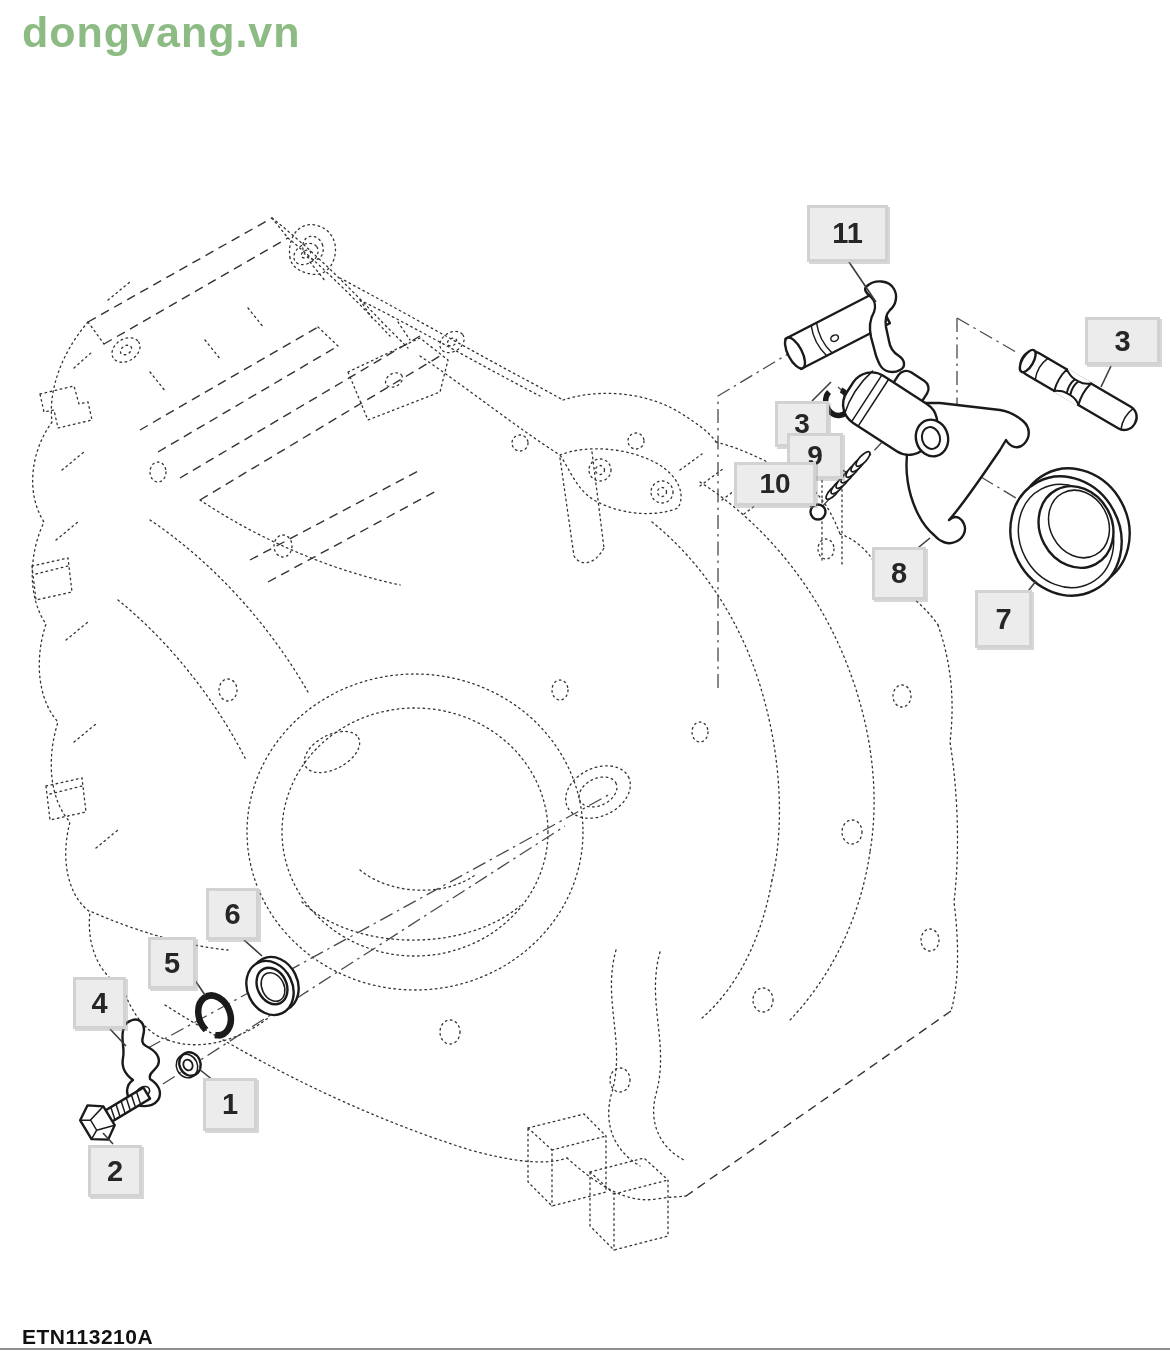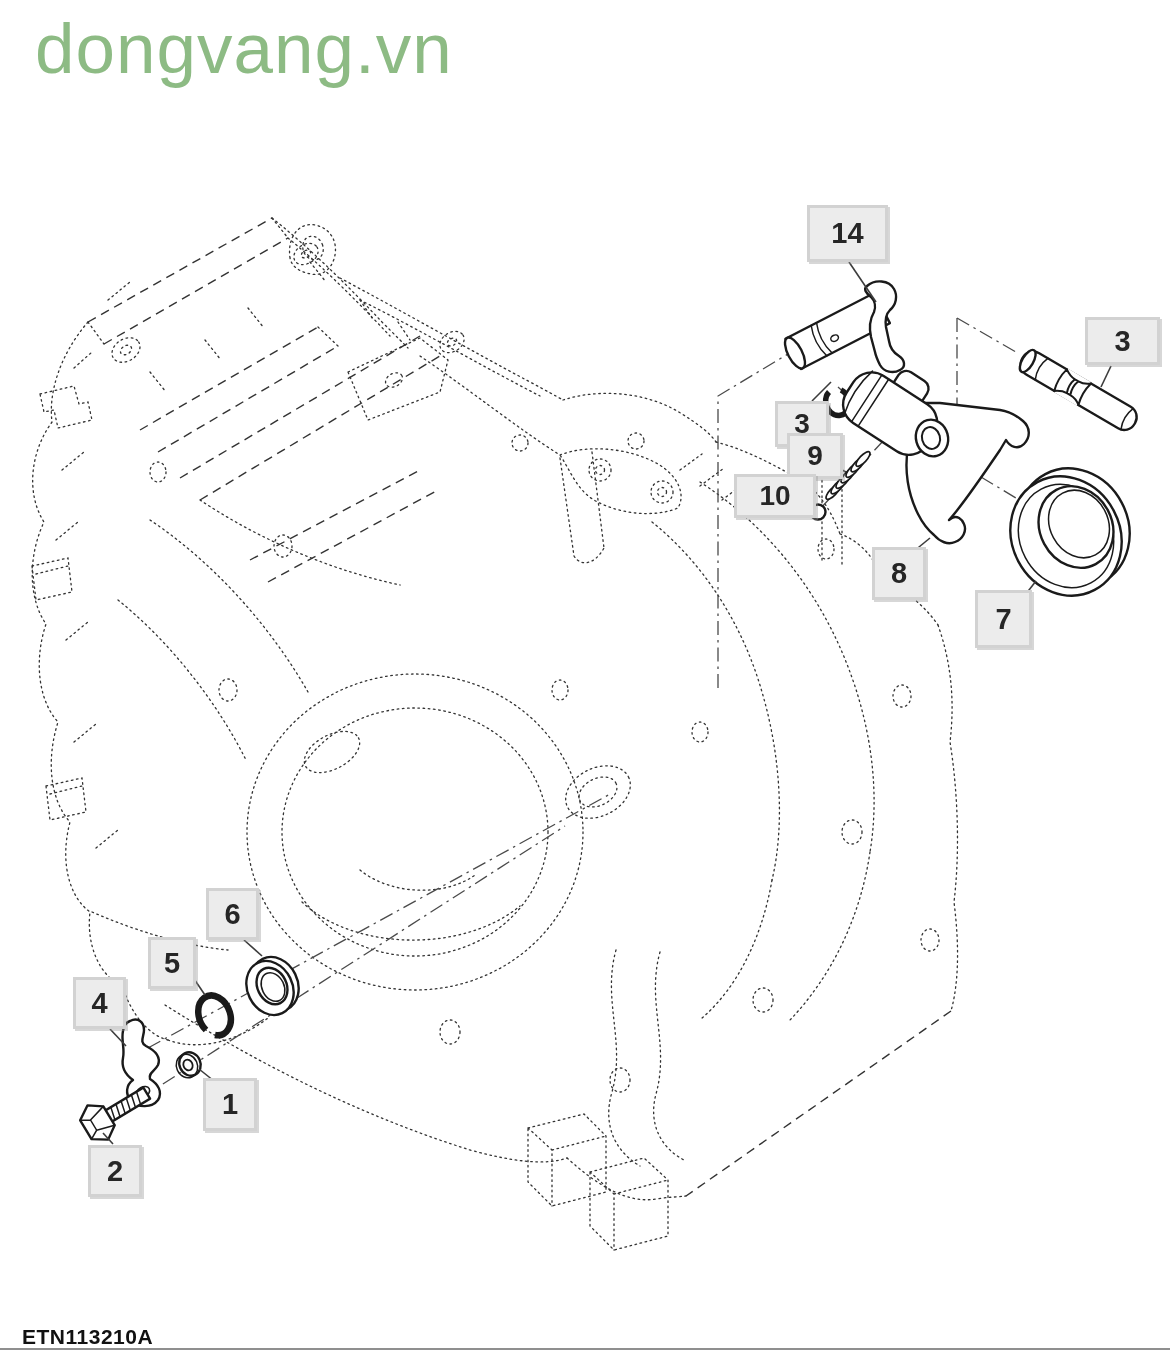--- a/index.html
+++ b/index.html
@@ -5,22 +5,22 @@
   :root{
     --callout_fill:#ececec;
     --callout_border:#d2d2d2;
     --watermark:#8dbb84;
     --rule:#8f8f8f;
     --ink:#1a1a1a;
   }
   html,body{margin:0;padding:0;background:#ffffff;}
   .page{position:relative;width:1170px;height:1366px;background:#fff;overflow:hidden;
         font-family:"Liberation Sans",sans-serif;}
-  .watermark{position:absolute;left:22px;top:8px;font-size:71px;font-weight:normal;
-             letter-spacing:1px;color:var(--watermark);margin-left:13px;}
+  .watermark{position:absolute;left:22px;top:8px;font-size:43px;font-weight:bold;
+             letter-spacing:1px;color:var(--watermark);}
   .figure-code{position:absolute;left:22px;top:1325px;font-size:21px;font-weight:bold;
                color:#111;letter-spacing:.5px;}
   .bottom-rule{position:absolute;left:0;top:1348px;width:1170px;height:1.5px;
                background:var(--rule);}
   svg.canvas{position:absolute;left:0;top:0;}
 
   
   .dt  {fill:none;stroke:#333;stroke-width:1.3;stroke-dasharray:1.6 3.6;stroke-linecap:round;}
   .lp  {fill:none;stroke:#333;stroke-width:1.4;stroke-dasharray:9 6;}
   .cl  {fill:none;stroke:#4a4a4a;stroke-width:1.3;stroke-dasharray:14 5 2.5 5;}
@@ -36,21 +36,21 @@
            box-sizing:border-box;z-index:1;cursor:default;}
   .co1 {left:203px;top:1078px;width:54px;height:53px;}
   .co2 {left:88px; top:1145px;width:54px;height:52px;}
   .co3 {left:775px;top:401px; width:54px;height:46px;z-index:2;font-size:28px;}
   .co4 {left:73px; top:977px; width:53px;height:52px;}
   .co5 {left:148px;top:937px; width:48px;height:52px;}
   .co6 {left:206px;top:888px; width:53px;height:52px;}
   .co7 {left:975px;top:590px; width:57px;height:58px;}
   .co8 {left:872px;top:547px; width:54px;height:53px;}
   .co9 {left:787px;top:433px; width:56px;height:46px;z-index:3;font-size:28px;}
-  .co10{left:734px;top:462px; width:82px;height:44px;z-index:4;font-size:28px;margin-top:12px;}
+  .co10{left:734px;top:462px; width:82px;height:44px;z-index:4;font-size:28px;}
   .co11{left:807px;top:205px; width:81px;height:57px;}
   .co12{left:1085px;top:317px;width:75px;height:48px;}
 </style>
 </head>
 <body>
 
 <div class="page">
 
   <div class="watermark">dongvang.vn</div>
 
@@ -265,18 +265,18 @@
   <div class="callout co1">1</div>
   <div class="callout co2">2</div>
   <div class="callout co3">3</div>
   <div class="callout co4">4</div>
   <div class="callout co5">5</div>
   <div class="callout co6">6</div>
   <div class="callout co7">7</div>
   <div class="callout co8">8</div>
   <div class="callout co9">9</div>
   <div class="callout co10">10</div>
-  <div class="callout co11">14</div>
+  <div class="callout co11">11</div>
   <div class="callout co12">3</div>
 
   <div class="figure-code">ETN113210A</div>
   <div class="bottom-rule"></div>
 </div>
 
 </body></html>

